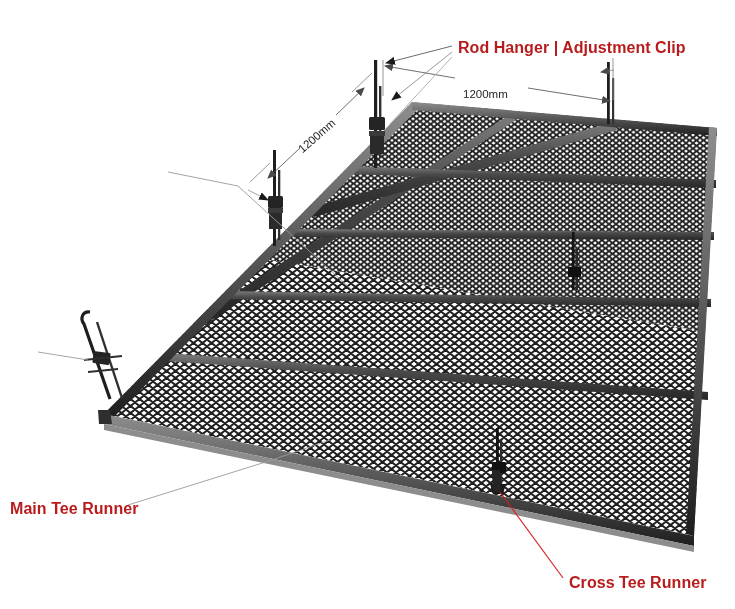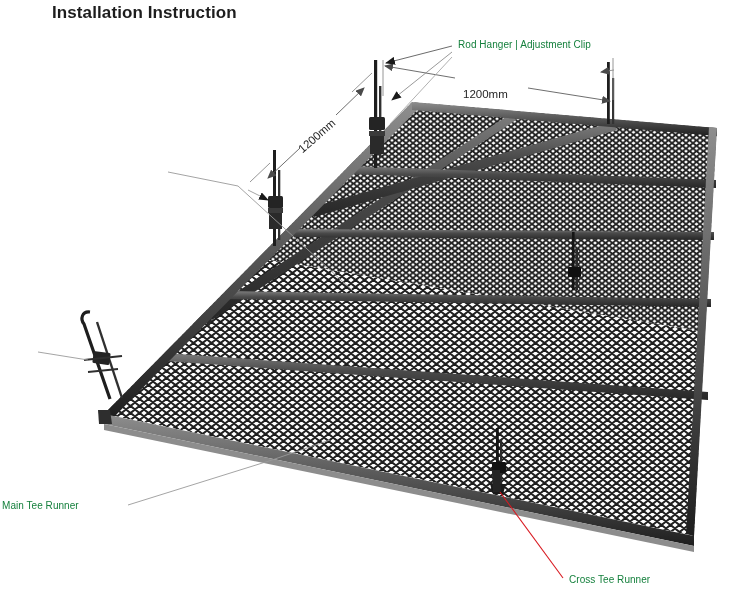--- a/index.html
+++ b/index.html
@@ -27,29 +27,29 @@
     left: 52px;
     top: 3px;
     font-size: 17px;
     font-weight: bold;
     color: #1d1d1d;
     letter-spacing: 0.1px;
     white-space: nowrap;
   }
   .callout {
     position: absolute;
-    font-size: 10px;
-    font-weight: normal;
-    color: #15803d;
+    font-size: 16px;
+    font-weight: bold;
+    color: #b91c1c;
     white-space: nowrap;
     letter-spacing: 0.05px;
   }
   .lbl-rod      { left: 458px; top: 39px; }
   .lbl-screen   { left: 40px;  top: 162px; }
-  .lbl-main     { left: 2px;   top: 500px; }
+  .lbl-main     { left: 10px;   top: 500px; }
   .lbl-cross    { left: 569px; top: 574px; }
   .dim-h {
     position: absolute;
     left: 463px;
     top: 88px;
     font-size: 11.5px;
     color: #262626;
     white-space: nowrap;
   }
   .dim-d {
@@ -226,21 +226,20 @@
       <line x1="128" y1="505" x2="272" y2="460" stroke="#9a9a9a" stroke-width="0.9"></line>
       <line x1="272" y1="460" x2="330" y2="440" stroke="#9a9a9a" stroke-width="0.9"></line>
     </g>
 
     <g>
       <line x1="563" y1="578" x2="500" y2="492" stroke="#d81920" stroke-width="1.1"></line>
     </g>
 
   </svg>
 
-  <div class="title-text">Installation Instruction</div>
 
   <div class="callout lbl-rod">Rod Hanger | Adjustment Clip</div>
 
 
   <div class="callout lbl-main">Main Tee Runner</div>
 
   <div class="callout lbl-cross">Cross Tee Runner</div>
 
   <div class="dim-h">1200mm</div>
 

